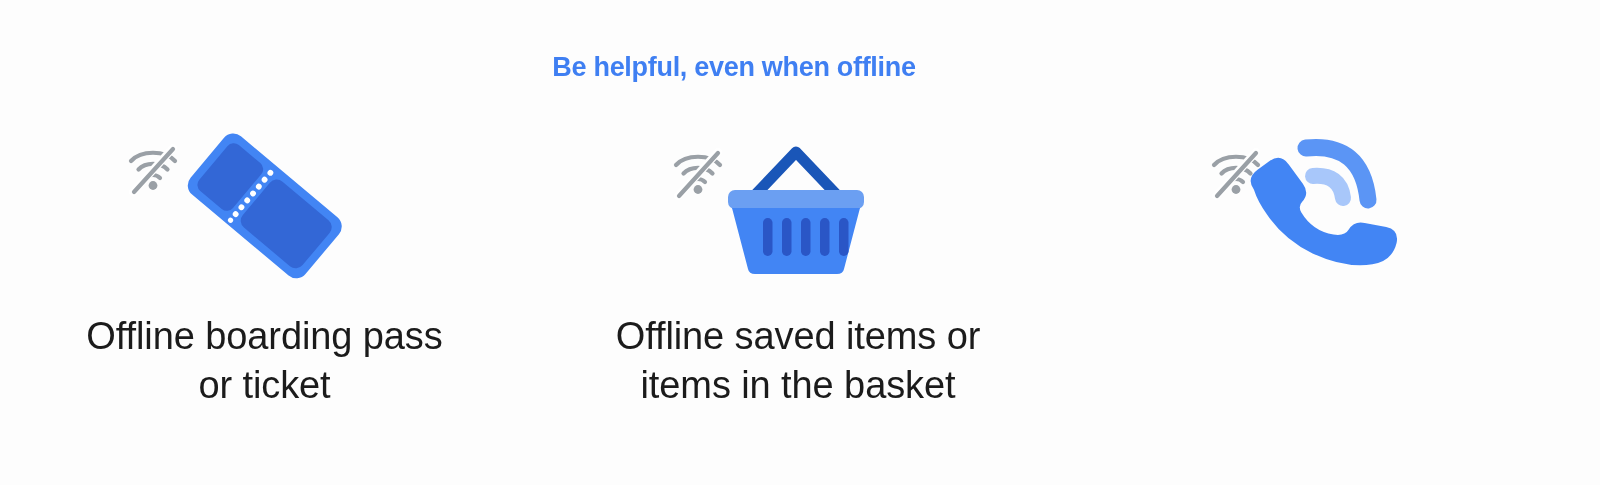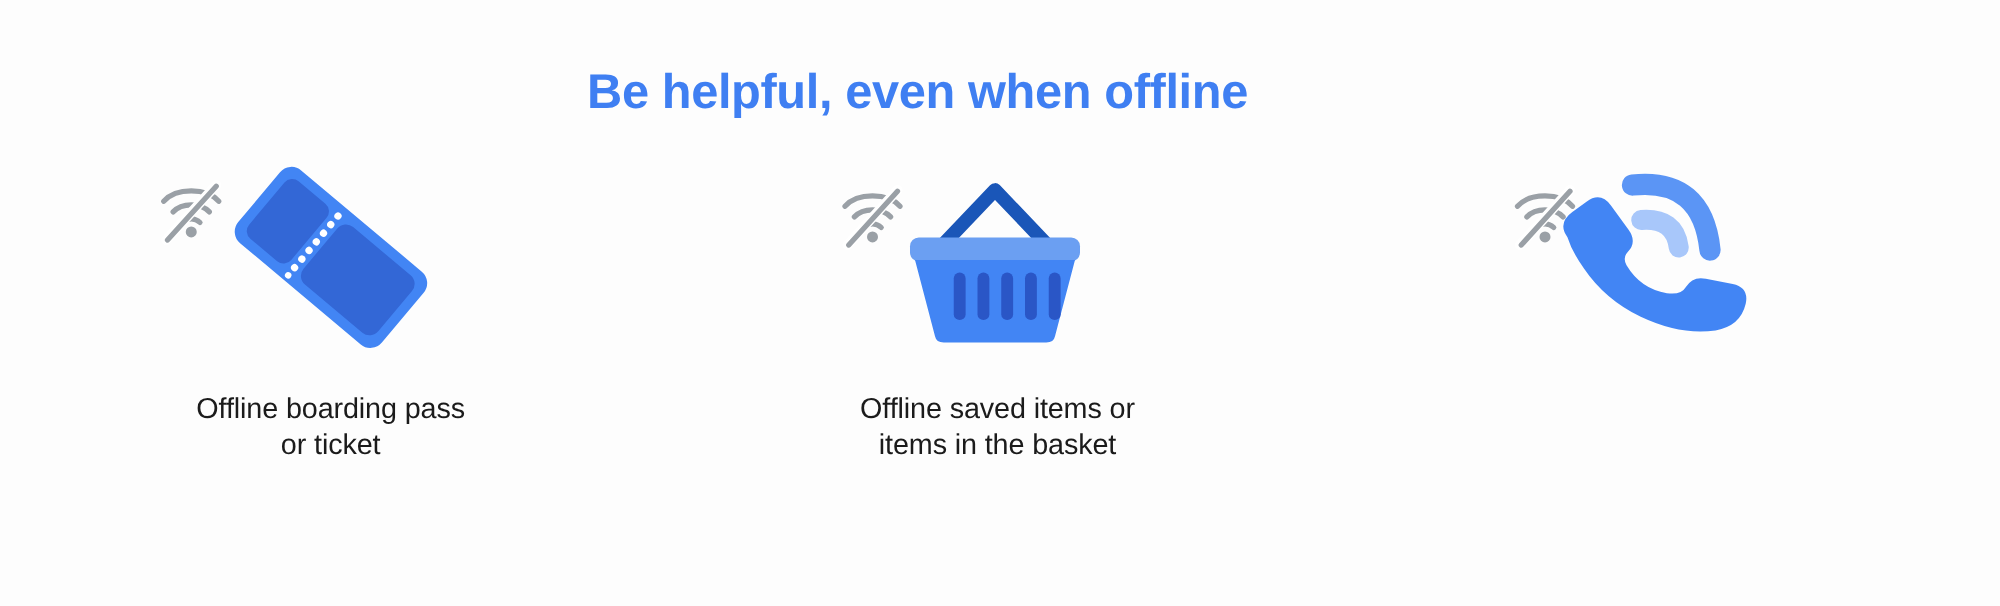--- a/index.html
+++ b/index.html
@@ -20,21 +20,21 @@
     height: 485px;
     background: #fdfdfd;
     box-sizing: border-box;
   }
   .headline {
     position: absolute;
     top: 52px;
     left: 0;
     width: 1468px;
     text-align: center;
-    font-size: 39px;
+    font-size: 27px;
     font-weight: 700;
     letter-spacing: -0.3px;
     color: #3f7ff2;
     white-space: nowrap;
   }
   .columns {
     position: absolute;
     top: 130px;
     left: 0;
     width: 1600px;
@@ -55,21 +55,21 @@
     height: 170px;
   }
   .icon-wrap svg {
     display: block;
     width: 300px;
     height: 170px;
   }
   .caption {
     margin-top: 12px;
     text-align: center;
-    font-size: 23px;
+    font-size: 38px;
     line-height: 1.28;
     color: #1b1b1b;
     letter-spacing: -0.1px;
     white-space: pre-line;
     font-weight: 400;
   }
   .col-ticket .caption { transform: translateX(-2px); }
   .col-basket .caption { transform: translateX(-2px); }
   .col-phone  .caption { transform: translateX(-1px); }
 </style>

